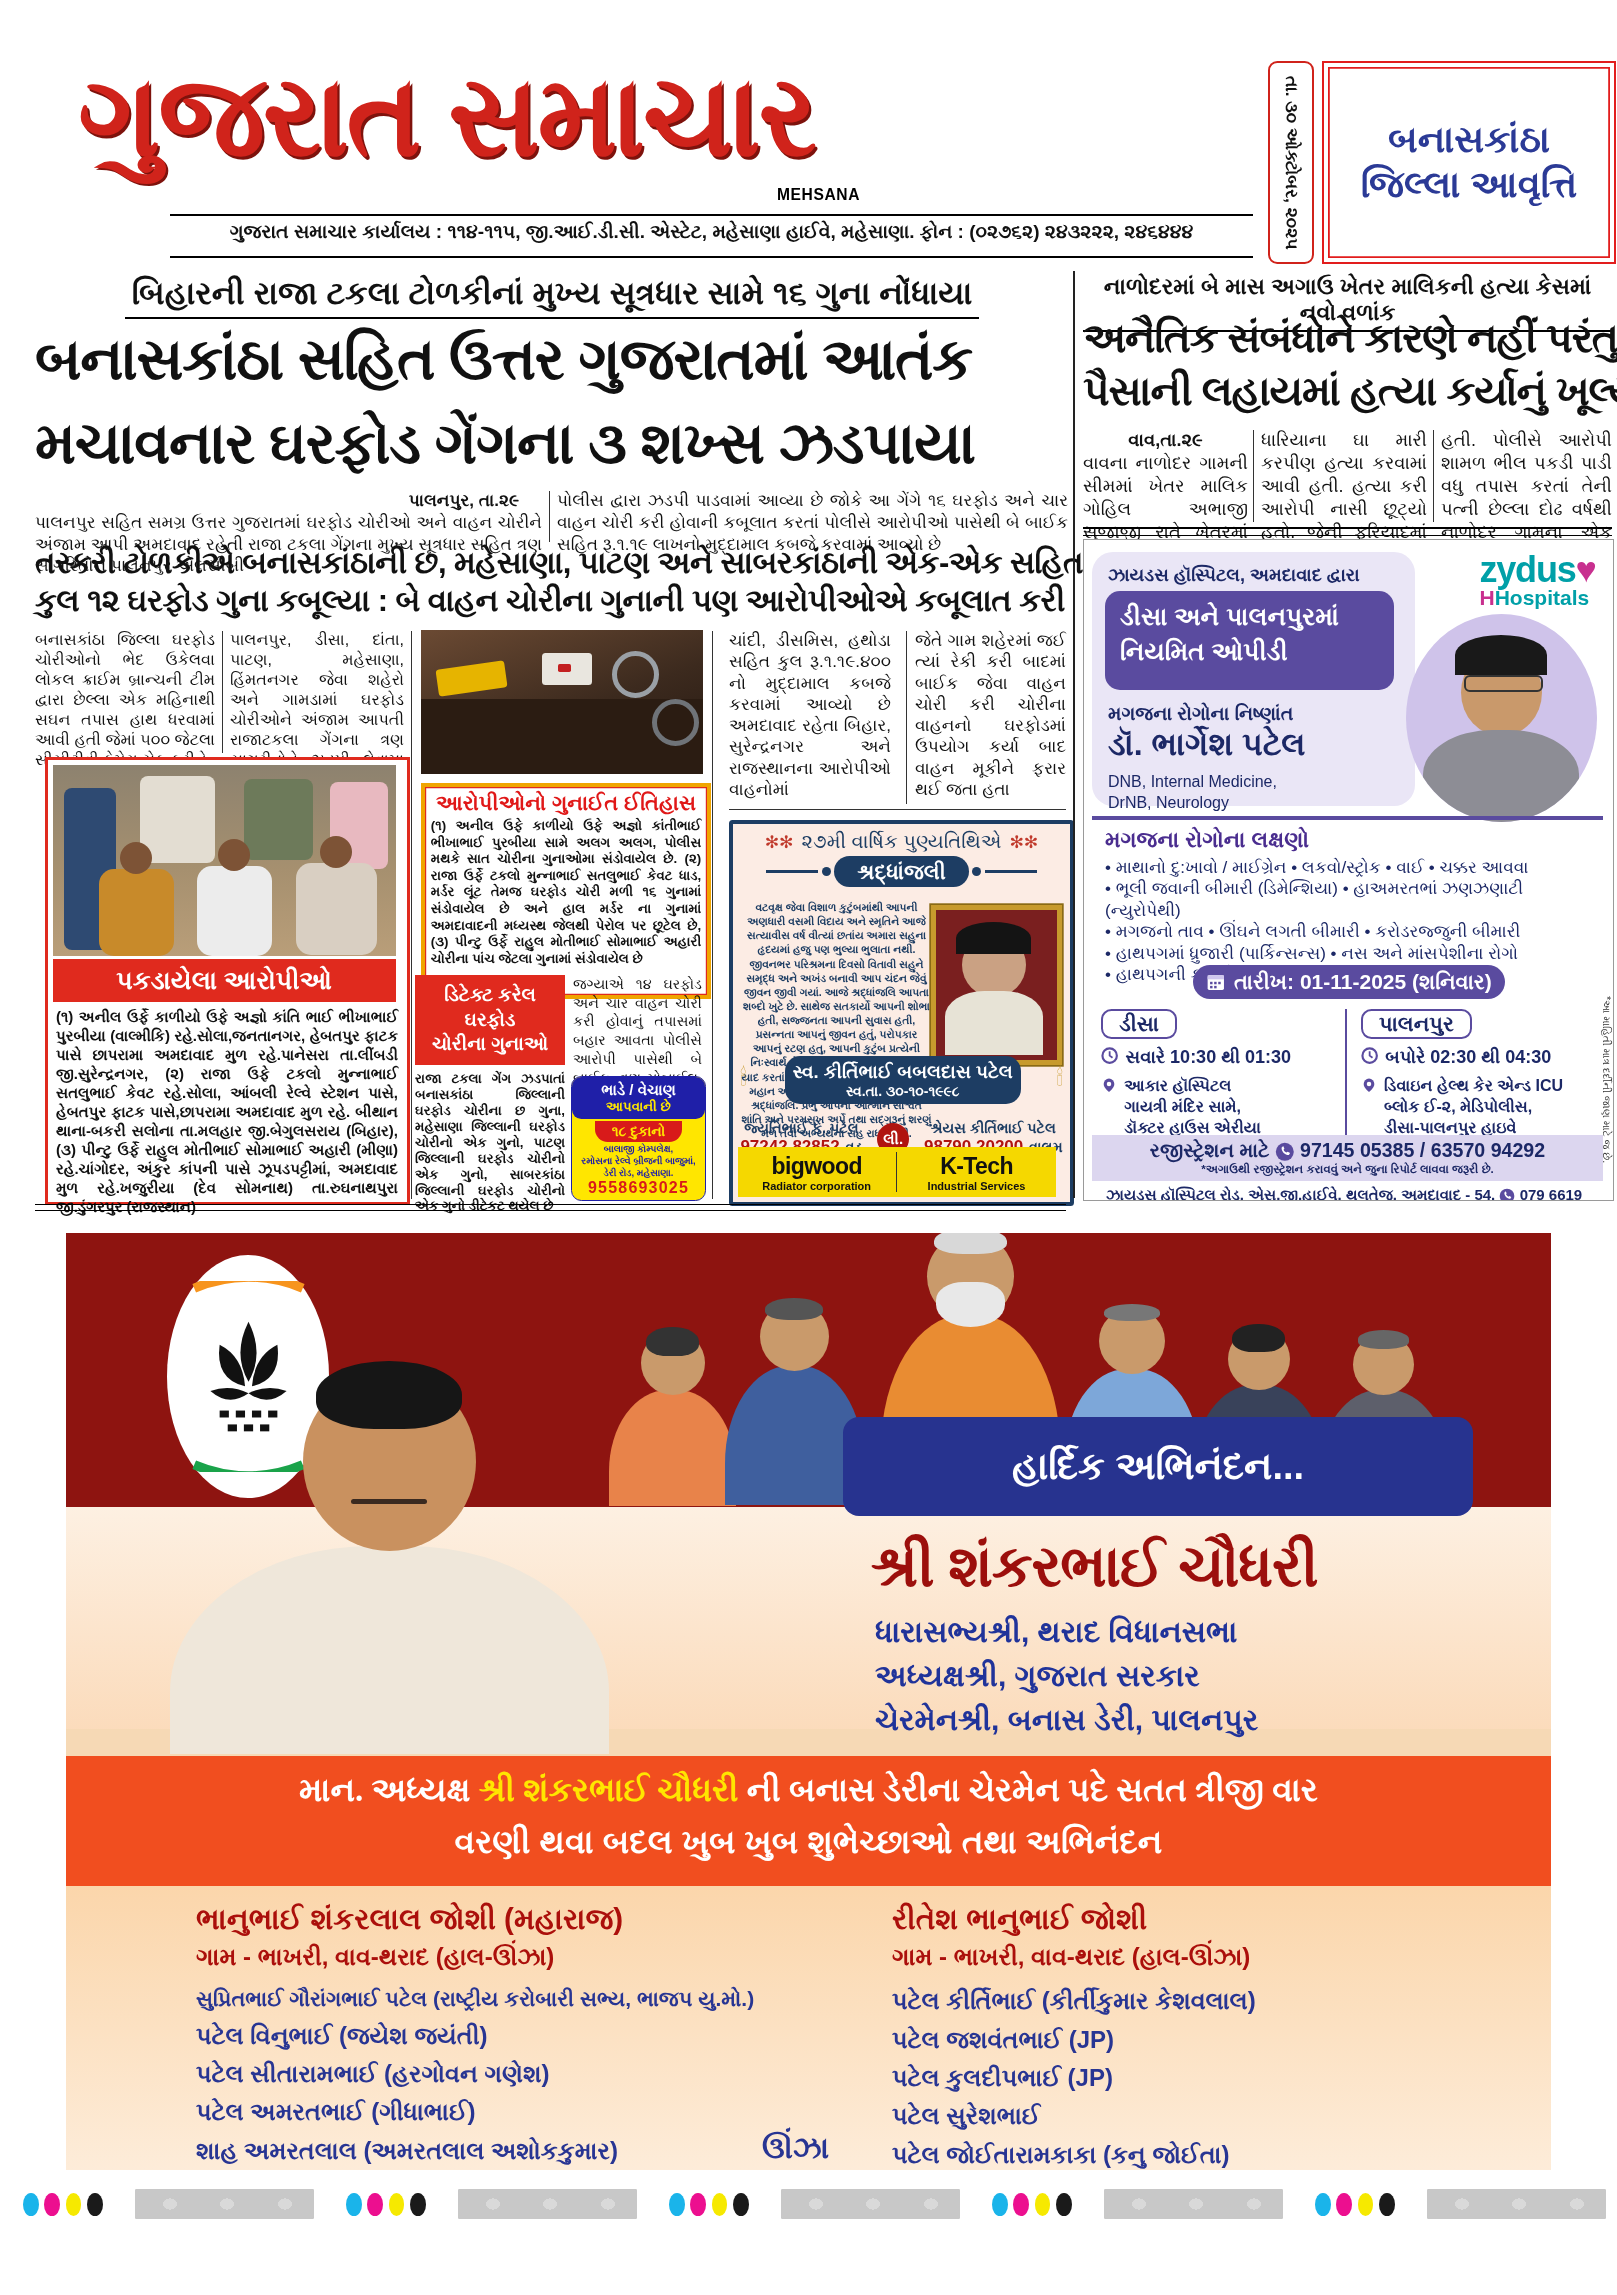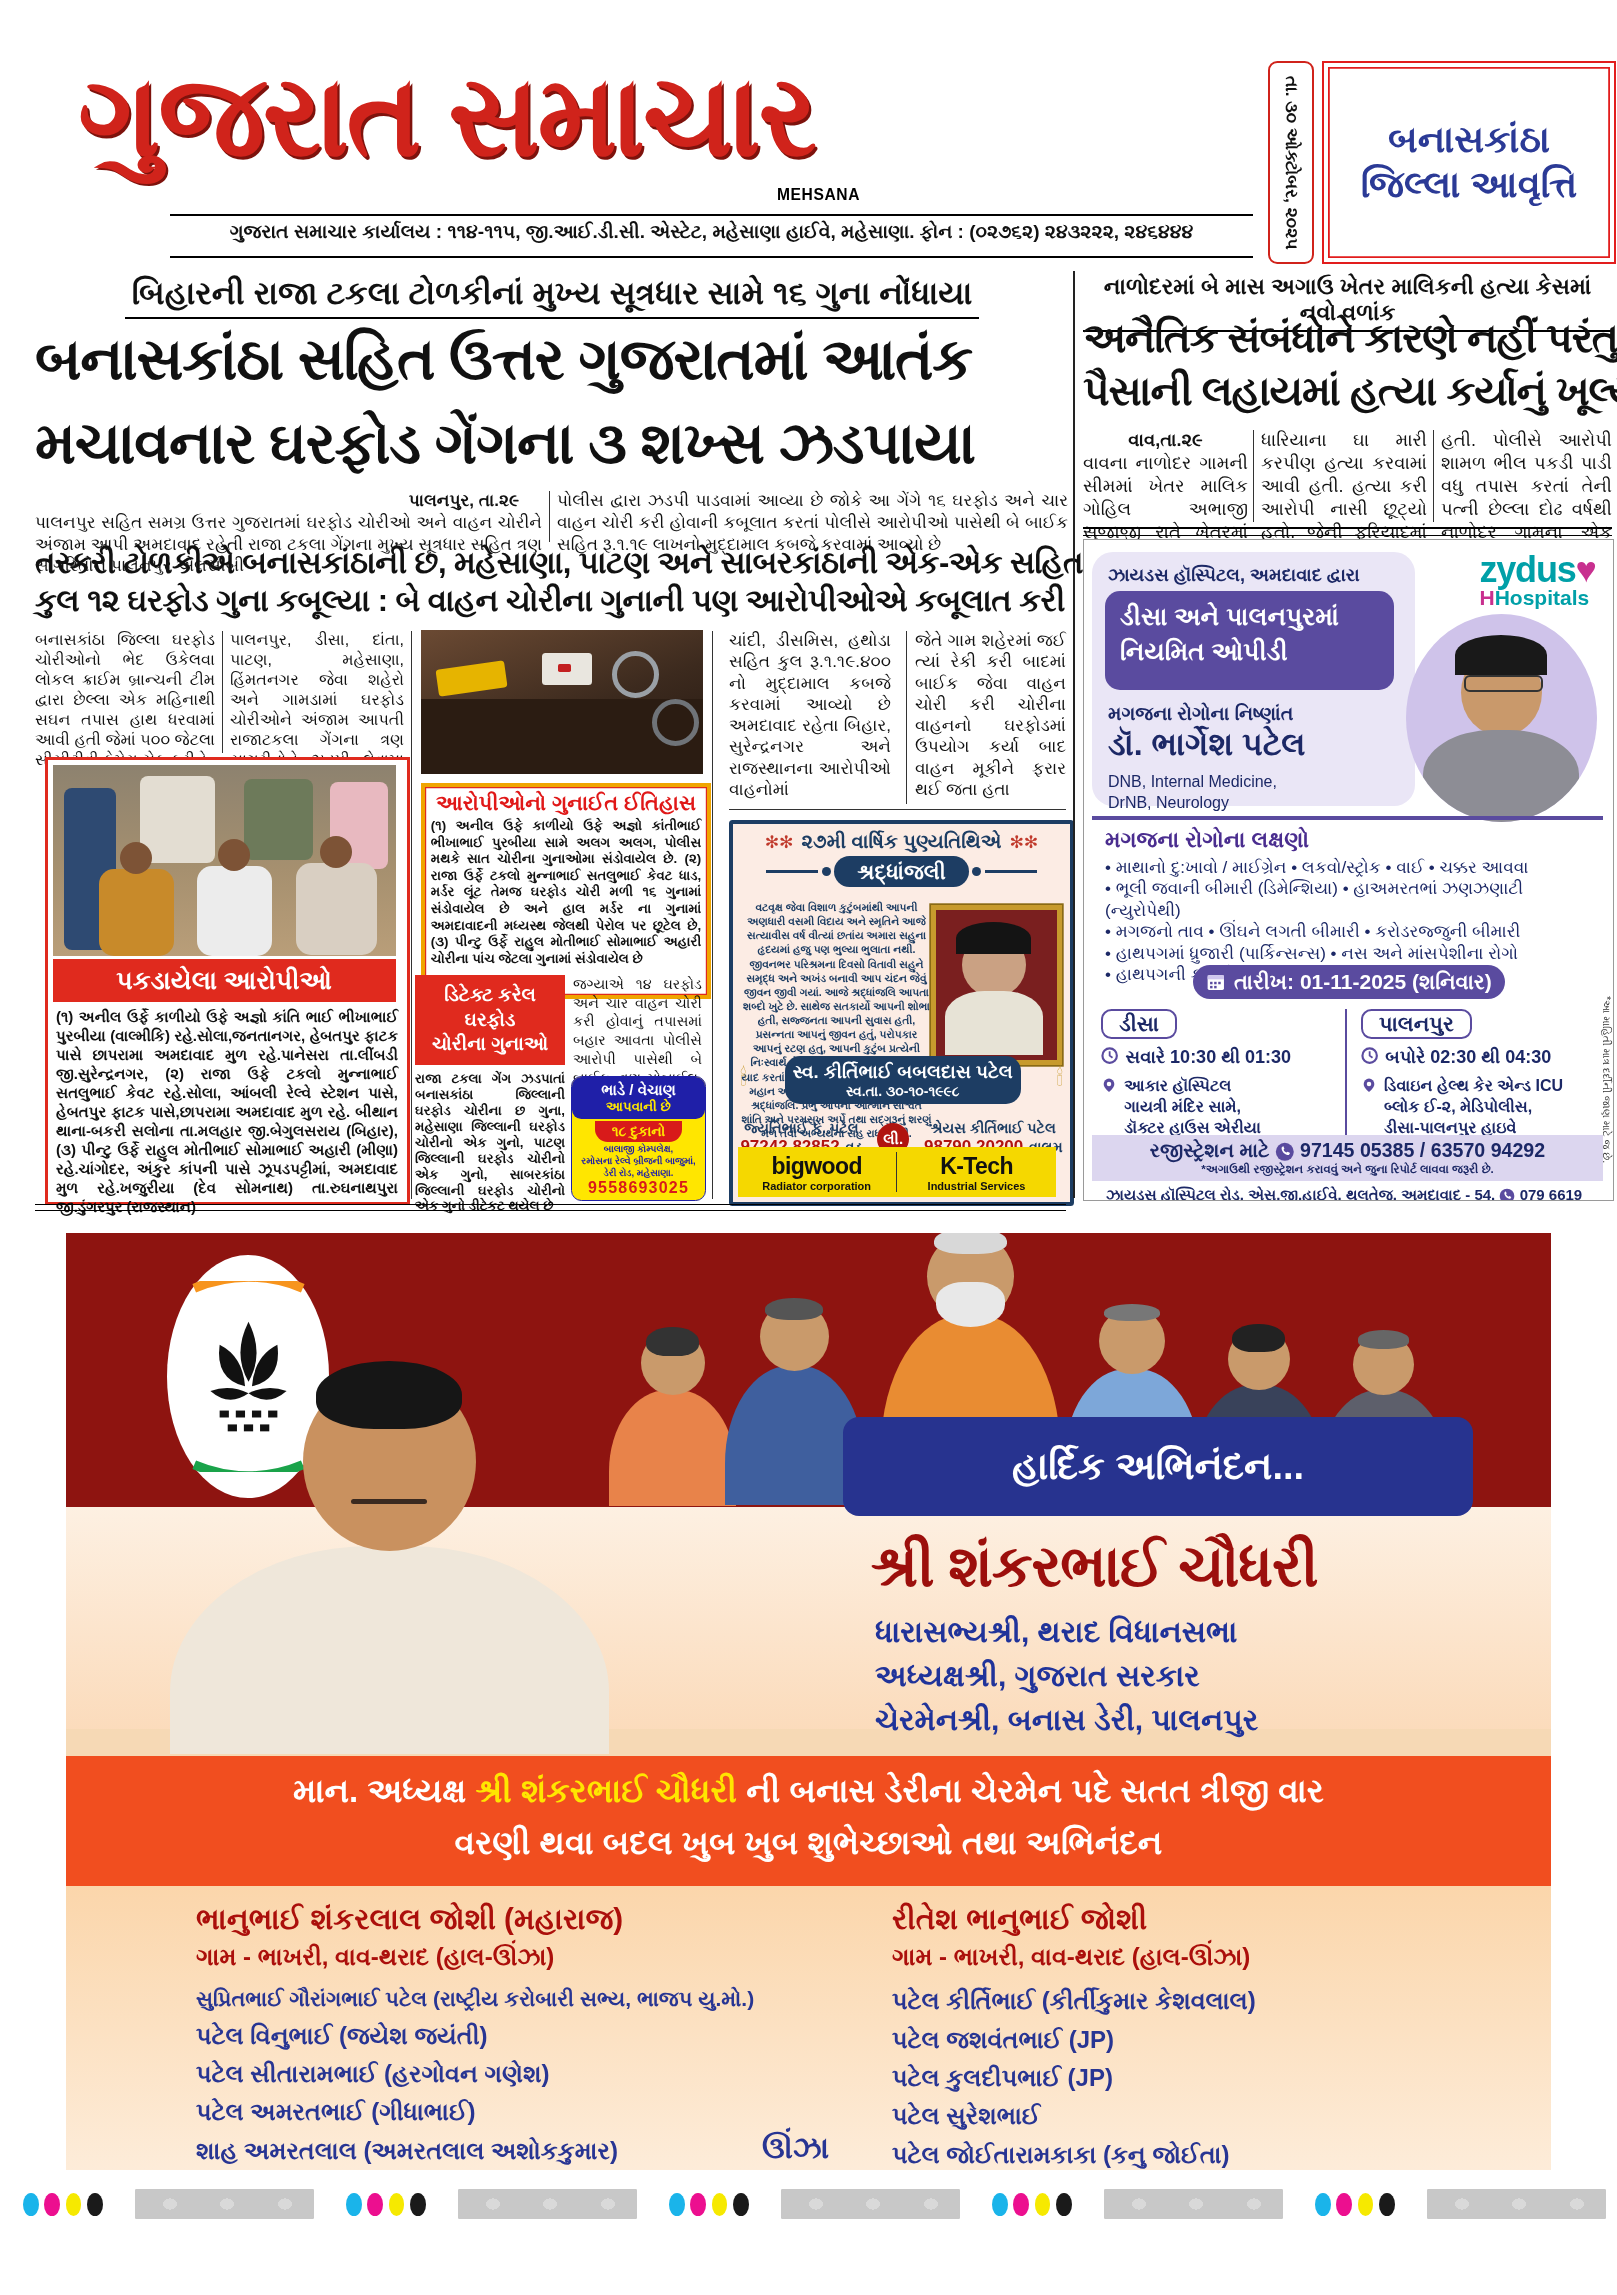--- a/index.html
+++ b/index.html
@@ -65,21 +65,21 @@
   .rent-blue .l1{font-size:15px;font-weight:bold;}
   .rent-blue .l2{font-size:13.3px;font-weight:bold;color:#ffe600;}
   .rent-pill{margin:2.3px auto 1.2px;width:87px;background:#d81a1a;color:#ffe600;font-size:14px;font-weight:bold;border-radius:0 0 12.7px 12.7px;padding:1.2px 0 2.3px;}
   .rent-addr{font-size:9.5px;font-weight:bold;color:#1f1fa8;line-height:1.25;}
   .rent-phone{font-size:16px;font-weight:bold;color:#d81a1a;letter-spacing:1.2px;}
 
   .colrule{background:#333;}
 
   
   .obit{left:729px;top:820px;width:337px;height:378px;background:#fcece4;border:4px solid #1d3d63;border-radius:3.5px;overflow:hidden;}
-  .obit-hdr{margin-top:5.8px;text-align:center;font-size:19.6px;font-weight:bold;color:#1d3d63;}
+  .obit-hdr{margin-top:5.8px;text-align:center;font-size:19.6px;font-weight:normal;color:#1d3d63;}
   .flourish{color:#c0392b;font-size:17.3px;margin:0 8px;}
   .obit-pillrow{display:flex;align-items:center;justify-content:center;margin-top:3.5px;}
   .obit-pill{background:#1d3d63;color:#fff;font-size:21px;font-weight:bold;border-radius:23px;padding:3.5px 23px;}
   .obit-line{height:2.9px;background:#1d3d63;width:52px;}
   .obit-dot{width:9.2px;height:9.2px;border-radius:50%;background:#1d3d63;margin:0 3.5px;}
   .obit-body{position:absolute;left:8px;top:76px;width:191px;font-size:10.7px;line-height:1.32;font-weight:bold;color:#1d3d63;text-align:center;}
   .obit-photo{position:absolute;right:8px;top:81px;width:121px;height:150px;background:#7a1f1f;
               border:5.8px solid #c79a2d;box-shadow:0 0 0 1.7px #8a6a14;}
   .obit-namepill{position:absolute;left:52px;top:232px;width:231px;background:#1d3d63;color:#fff;border-radius:15px;
                  text-align:center;padding:4.6px 2.3px;}
@@ -143,21 +143,21 @@
   .bjp-light{position:absolute;left:0;top:274px;width:1485px;height:248px;background:linear-gradient(180deg,#fdf0e2,#fbd9b7);}
   .bjp-cream{position:absolute;left:0;top:496px;width:1485px;height:27px;background:#f6d9b5;}
   .bjp-orange{position:absolute;left:0;top:523px;width:1485px;height:130px;background:#f14e1f;color:#fff;text-align:center;}
   .bjp-names{position:absolute;left:0;top:653px;width:1485px;height:284px;background:linear-gradient(180deg,#fbd6ab,#fdecd9);}
   .bjp-logo{position:absolute;left:101px;top:22px;width:162px;height:243px;background:#fff;border-radius:50%;
             display:flex;align-items:center;justify-content:center;}
   .bjp-blue{position:absolute;left:777px;top:184px;width:630px;height:99px;background:#27338f;border-radius:16px;
             color:#fff;font-size:38px;font-weight:bold;display:flex;align-items:center;justify-content:center;z-index:6;}
   .bjp-name{position:absolute;left:589px;top:299px;width:878px;text-align:center;font-size:58px;font-weight:bold;color:#9c0f0c;letter-spacing:-1.2px;z-index:6;}
   .bjp-title{position:absolute;left:809px;font-size:30px;font-weight:bold;color:#20339a;z-index:6;}
-  .bo1{margin-top:16px;font-size:33px;font-weight:bold;}
+  .bo1{margin-top:16px;font-size:33px;font-weight:bold;font-family:Liberation Serif, serif;}
   .bo1 .yl{color:#ffe600;}
   .bo2{margin-top:12.7px;font-size:33px;font-weight:bold;}
   .grp-hdr{font-size:29.5px;font-weight:bold;color:#ab0f0b;}
   .grp-sub{font-size:24px;font-weight:bold;color:#ab0f0b;margin-top:5.8px;}
   .grp-name{font-size:24px;font-weight:bold;color:#283593;line-height:1.3;}
   .unjha{position:absolute;left:696px;top:245px;font-size:30px;font-weight:bold;color:#283593;}
 
   .person{position:absolute;z-index:2;}
   .p-head{margin:0 auto;border-radius:50%;background:#c99a6b;position:relative;}
   .p-hair{position:absolute;left:8%;top:-6%;width:84%;height:45%;border-radius:50% 50% 40% 40%;background:#1d1d1d;}

